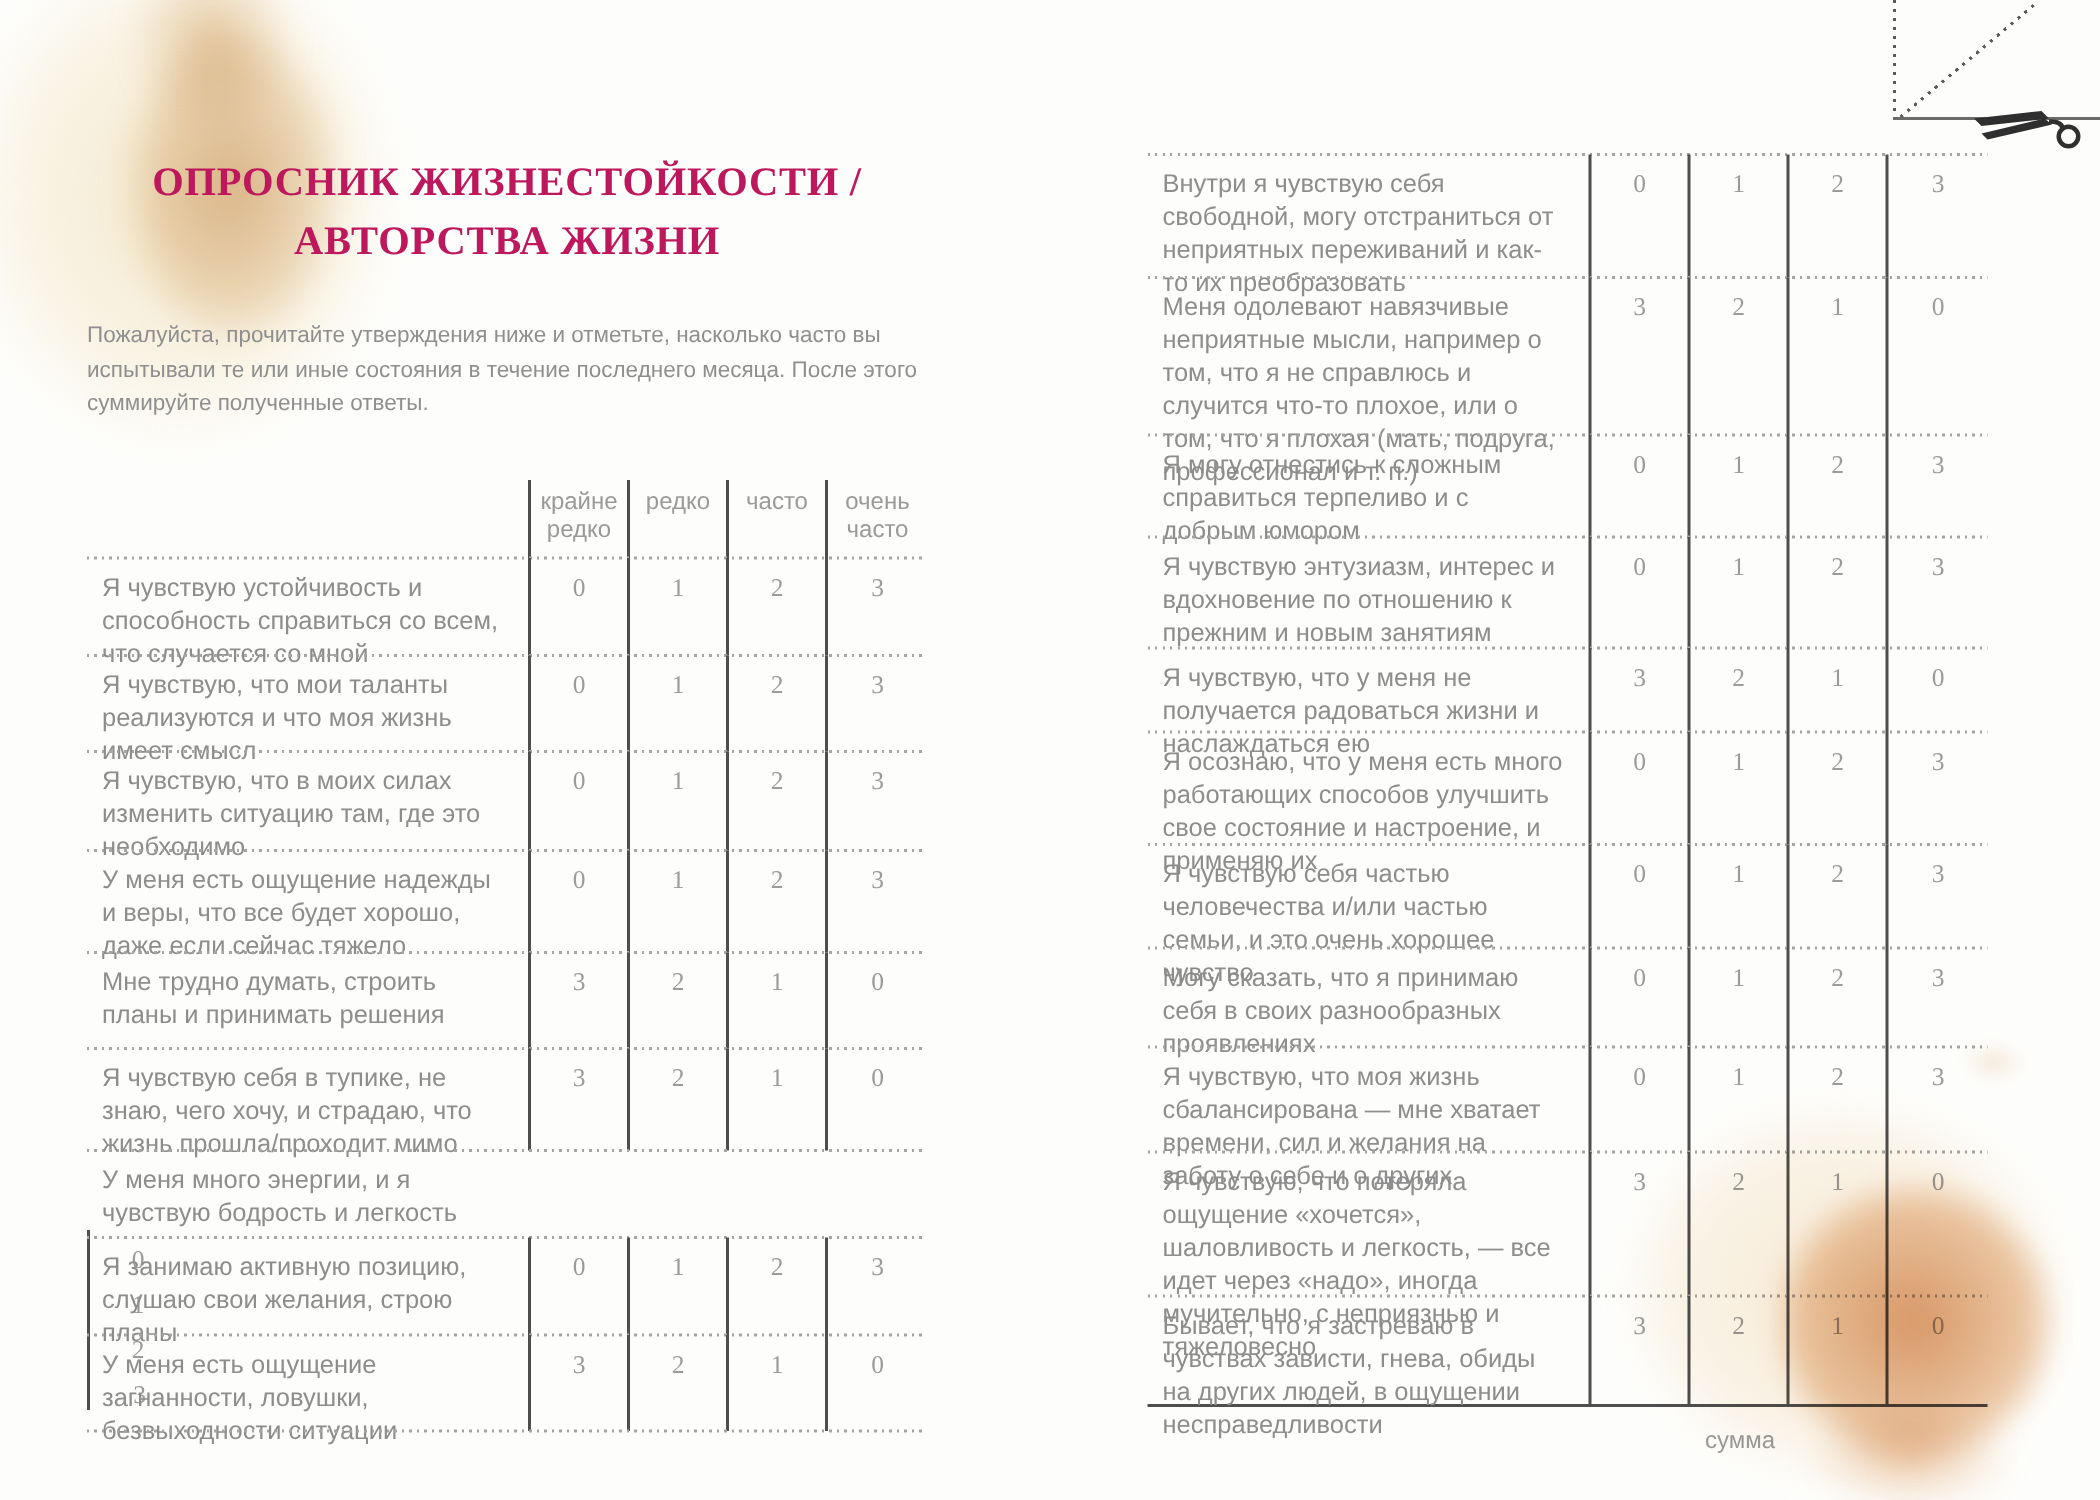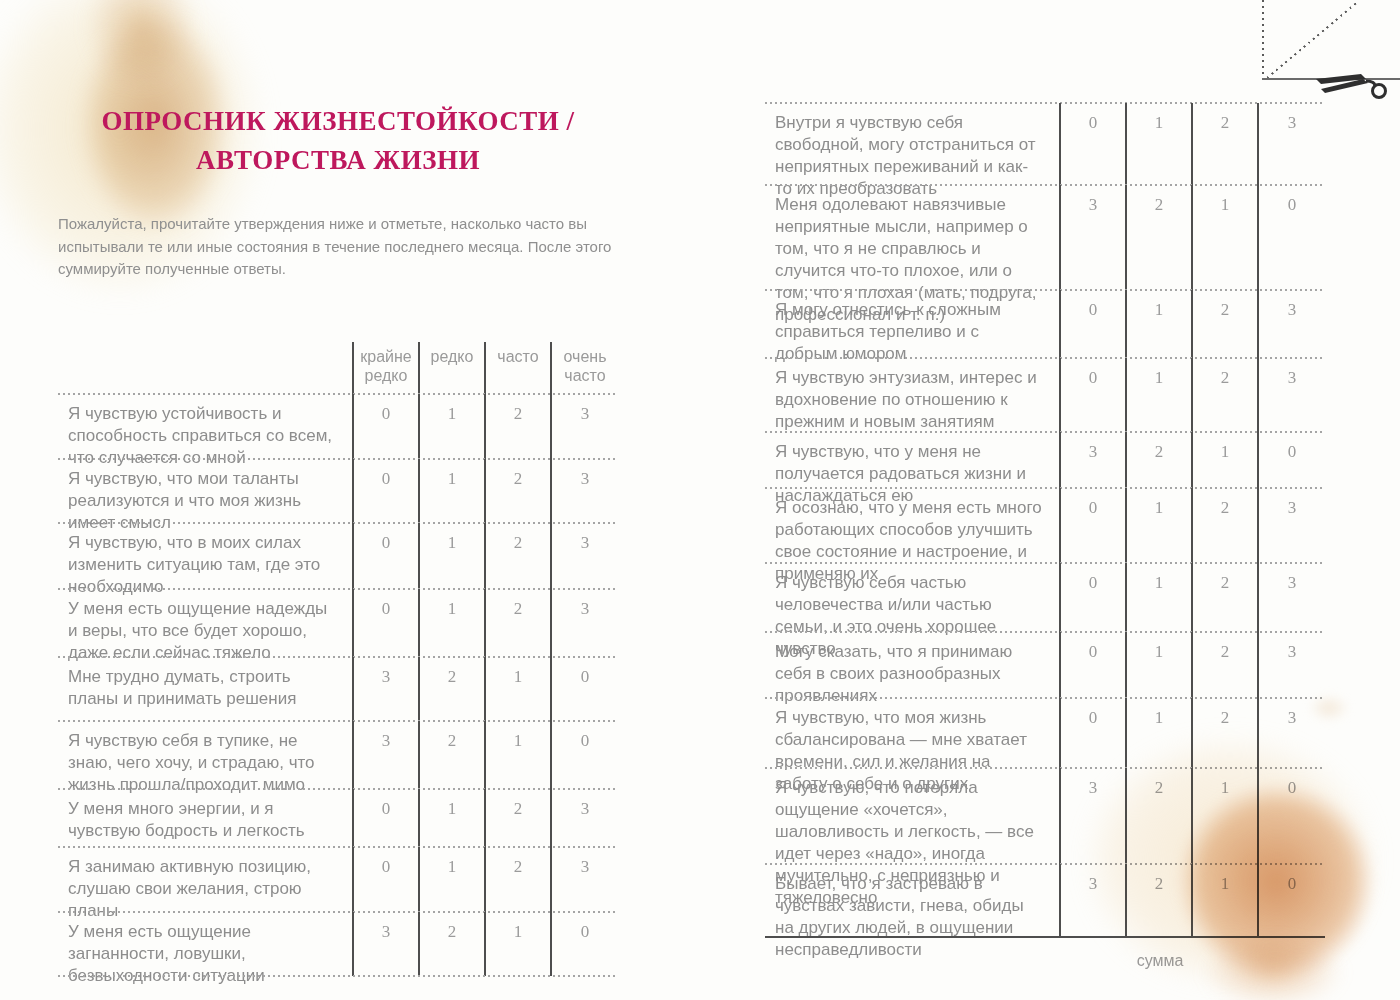--- a/index.html
+++ b/index.html
@@ -36,21 +36,21 @@
     position:absolute;left:55px;top:102px;width:566px;text-align:center;
     font-family:"Liberation Serif",serif;font-weight:700;font-size:27px;line-height:1.45;
     color:#be185d;letter-spacing:.5px;
   }
   .intro{
     position:absolute;left:58px;top:213px;width:572px;
     font-size:15px;line-height:1.5;color:#8f8f8f;
   }
   
   .qtable{position:absolute;width:560px;}
-  #left-table{left:58px;top:342px;}
+  #left-table{left:58px;top:320px;}
   #right-table{left:765px;top:103px;}
   #right-table::before{content:"";position:absolute;left:0;top:-1px;width:100%;height:2px;
     background-image:repeating-linear-gradient(90deg,#a5a5a5 0 1.6px,transparent 1.6px 5px);}
   .qrow,.qhead{display:flex;position:relative;box-sizing:border-box;}
   .qhead{height:52px;}
   .qrow::after,.qhead::after{content:"";position:absolute;left:0;bottom:-1px;width:100%;height:2px;
     background-image:repeating-linear-gradient(90deg,#a5a5a5 0 1.6px,transparent 1.6px 5px);}
   .qrow.solid-bottom{border-bottom:2px solid #4e4e4e;}
   .qrow.solid-bottom::after{display:none;}
   .qcell{box-sizing:border-box;}
@@ -134,21 +134,21 @@
           <div class="qcell qnum">1</div>
           <div class="qcell qnum">0</div>
         </div>
         <div class="qrow" style="height: 68px;">
           <div class="qcell qtext">Я чувствую себя в тупике, не знаю, чего хочу, и страдаю, что жизнь прошла/проходит мимо</div>
           <div class="qcell qnum">3</div>
           <div class="qcell qnum">2</div>
           <div class="qcell qnum">1</div>
           <div class="qcell qnum">0</div>
         </div>
-        <div class="qrow" style="height: 58px;">
+        <div class="qrow" style="height: 58px; flex-direction: column;">
           <div class="qcell qtext">У меня много энергии, и я чувствую бодрость и легкость</div>
           <div class="qcell qnum">0</div>
           <div class="qcell qnum">1</div>
           <div class="qcell qnum">2</div>
           <div class="qcell qnum">3</div>
         </div>
         <div class="qrow" style="height: 65px;">
           <div class="qcell qtext">Я занимаю активную позицию, слушаю свои желания, строю планы</div>
           <div class="qcell qnum">0</div>
           <div class="qcell qnum">1</div>

